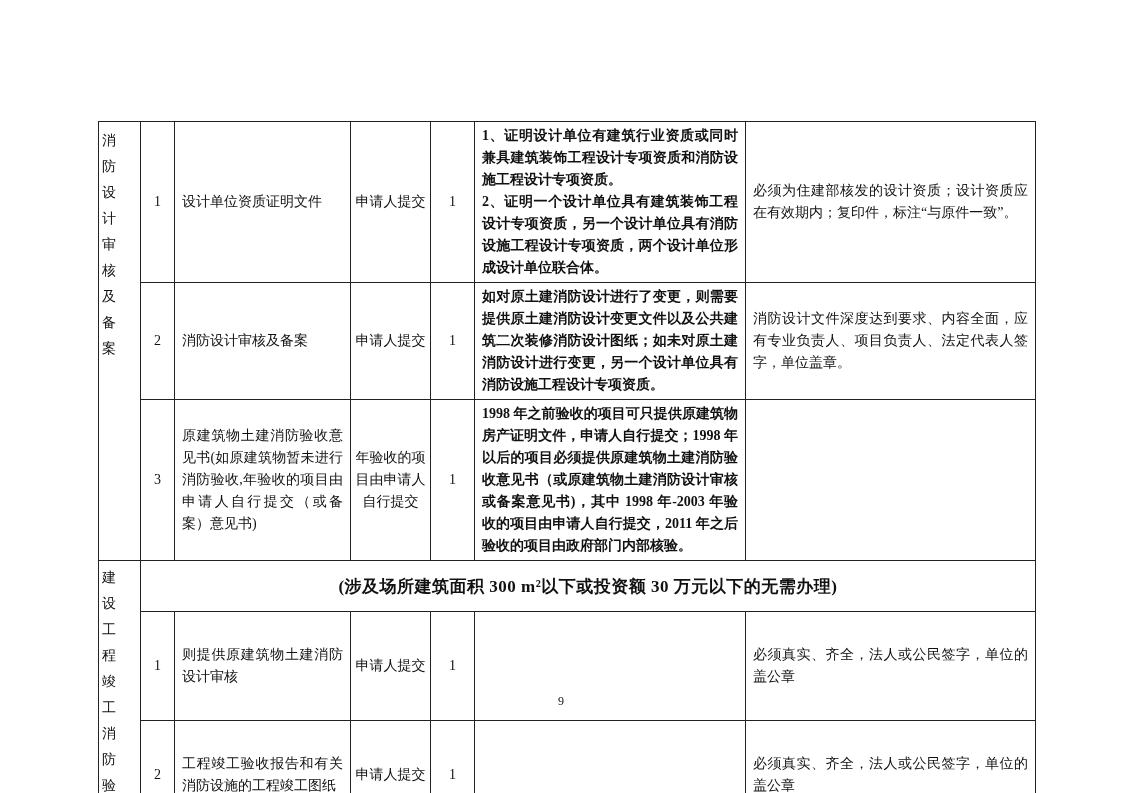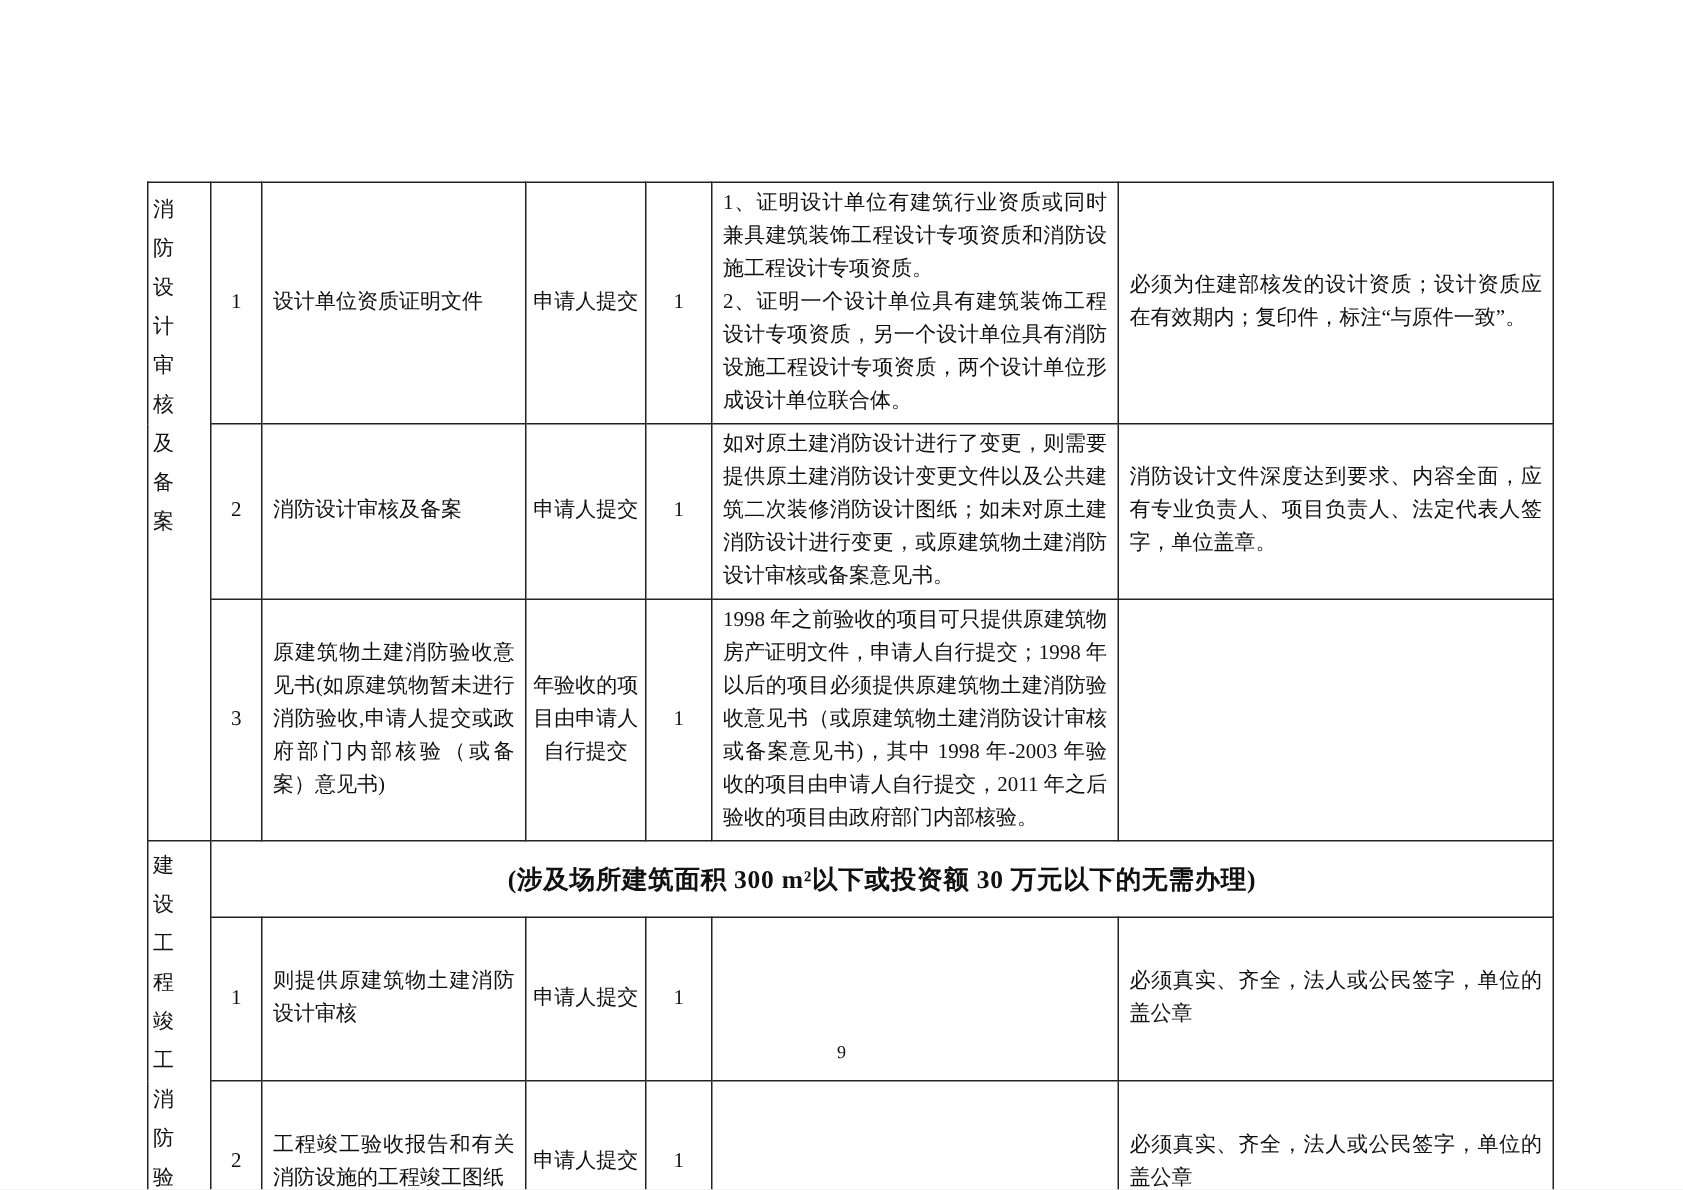--- a/index.html
+++ b/index.html
@@ -55,20 +55,21 @@
   td.cat-mid { vertical-align: middle; }
   td.num { text-align: center; }
   td.name { text-align: justify; padding: 4px 7px; }
   td.sub { text-align: center; padding: 2px 4px; margin-left: 24px; }
   td.cnt { text-align: center; }
   td.desc {
     text-align: justify;
     white-space: pre-wrap;
     padding: 3px 7px;
     vertical-align: middle;
+    font-weight: bold;
   }
   td.req { text-align: justify; padding: 3px 7px; }
   td.note-cell {
     text-align: center;
     font-weight: bold;
     font-size: 17px;
     line-height: 23px;
     padding: 0 4px;
     letter-spacing: 0.5px;
     margin-left: 48px;
@@ -107,26 +108,26 @@
         <td class="cnt">1</td>
         <td class="desc">1、证明设计单位有建筑行业资质或同时兼具建筑装饰工程设计专项资质和消防设施工程设计专项资质。
 2、证明一个设计单位具有建筑装饰工程设计专项资质，另一个设计单位具有消防设施工程设计专项资质，两个设计单位形成设计单位联合体。</td>
         <td class="req">必须为住建部核发的设计资质；设计资质应在有效期内；复印件，标注“与原件一致”。</td>
       </tr>
       <tr class="r2">
         <td class="num">2</td>
         <td class="name">消防设计审核及备案</td>
         <td class="sub">申请人提交</td>
         <td class="cnt">1</td>
-        <td class="desc">如对原土建消防设计进行了变更，则需要提供原土建消防设计变更文件以及公共建筑二次装修消防设计图纸；如未对原土建消防设计进行变更，或原建筑物土建消防设计审核或备案意见书。</td>
+        <td class="desc">如对原土建消防设计进行了变更，则需要提供原土建消防设计变更文件以及公共建筑二次装修消防设计图纸；如未对原土建消防设计进行变更，另一个设计单位具有消防设施工程设计专项资质。</td>
         <td class="req">消防设计文件深度达到要求、内容全面，应有专业负责人、项目负责人、法定代表人签字，单位盖章。</td>
       </tr>
       <tr class="r3">
         <td class="num">3</td>
-        <td class="name">原建筑物土建消防验收意见书(如原建筑物暂未进行消防验收,申请人提交或政府部门内部核验（或备案）意见书)</td>
+        <td class="name">原建筑物土建消防验收意见书(如原建筑物暂未进行消防验收,年验收的项目由申请人自行提交（或备案）意见书)</td>
         <td class="sub">年验收的项目由申请人自行提交</td>
         <td class="cnt">1</td>
         <td class="desc">1998 年之前验收的项目可只提供原建筑物房产证明文件，申请人自行提交；1998 年以后的项目必须提供原建筑物土建消防验收意见书（或原建筑物土建消防设计审核或备案意见书)，其中 1998 年-2003 年验收的项目由申请人自行提交，2011 年之后验收的项目由政府部门内部核验。</td>
         <td class="req"></td>
       </tr>
 
       <tr class="rnote">
         <td class="cat cat-mid" rowspan="3">建设工程竣工消防验收</td>
         <td class="note-cell" colspan="6">(涉及场所建筑面积 300 m²以下或投资额 30 万元以下的无需办理)</td>
       </tr>

